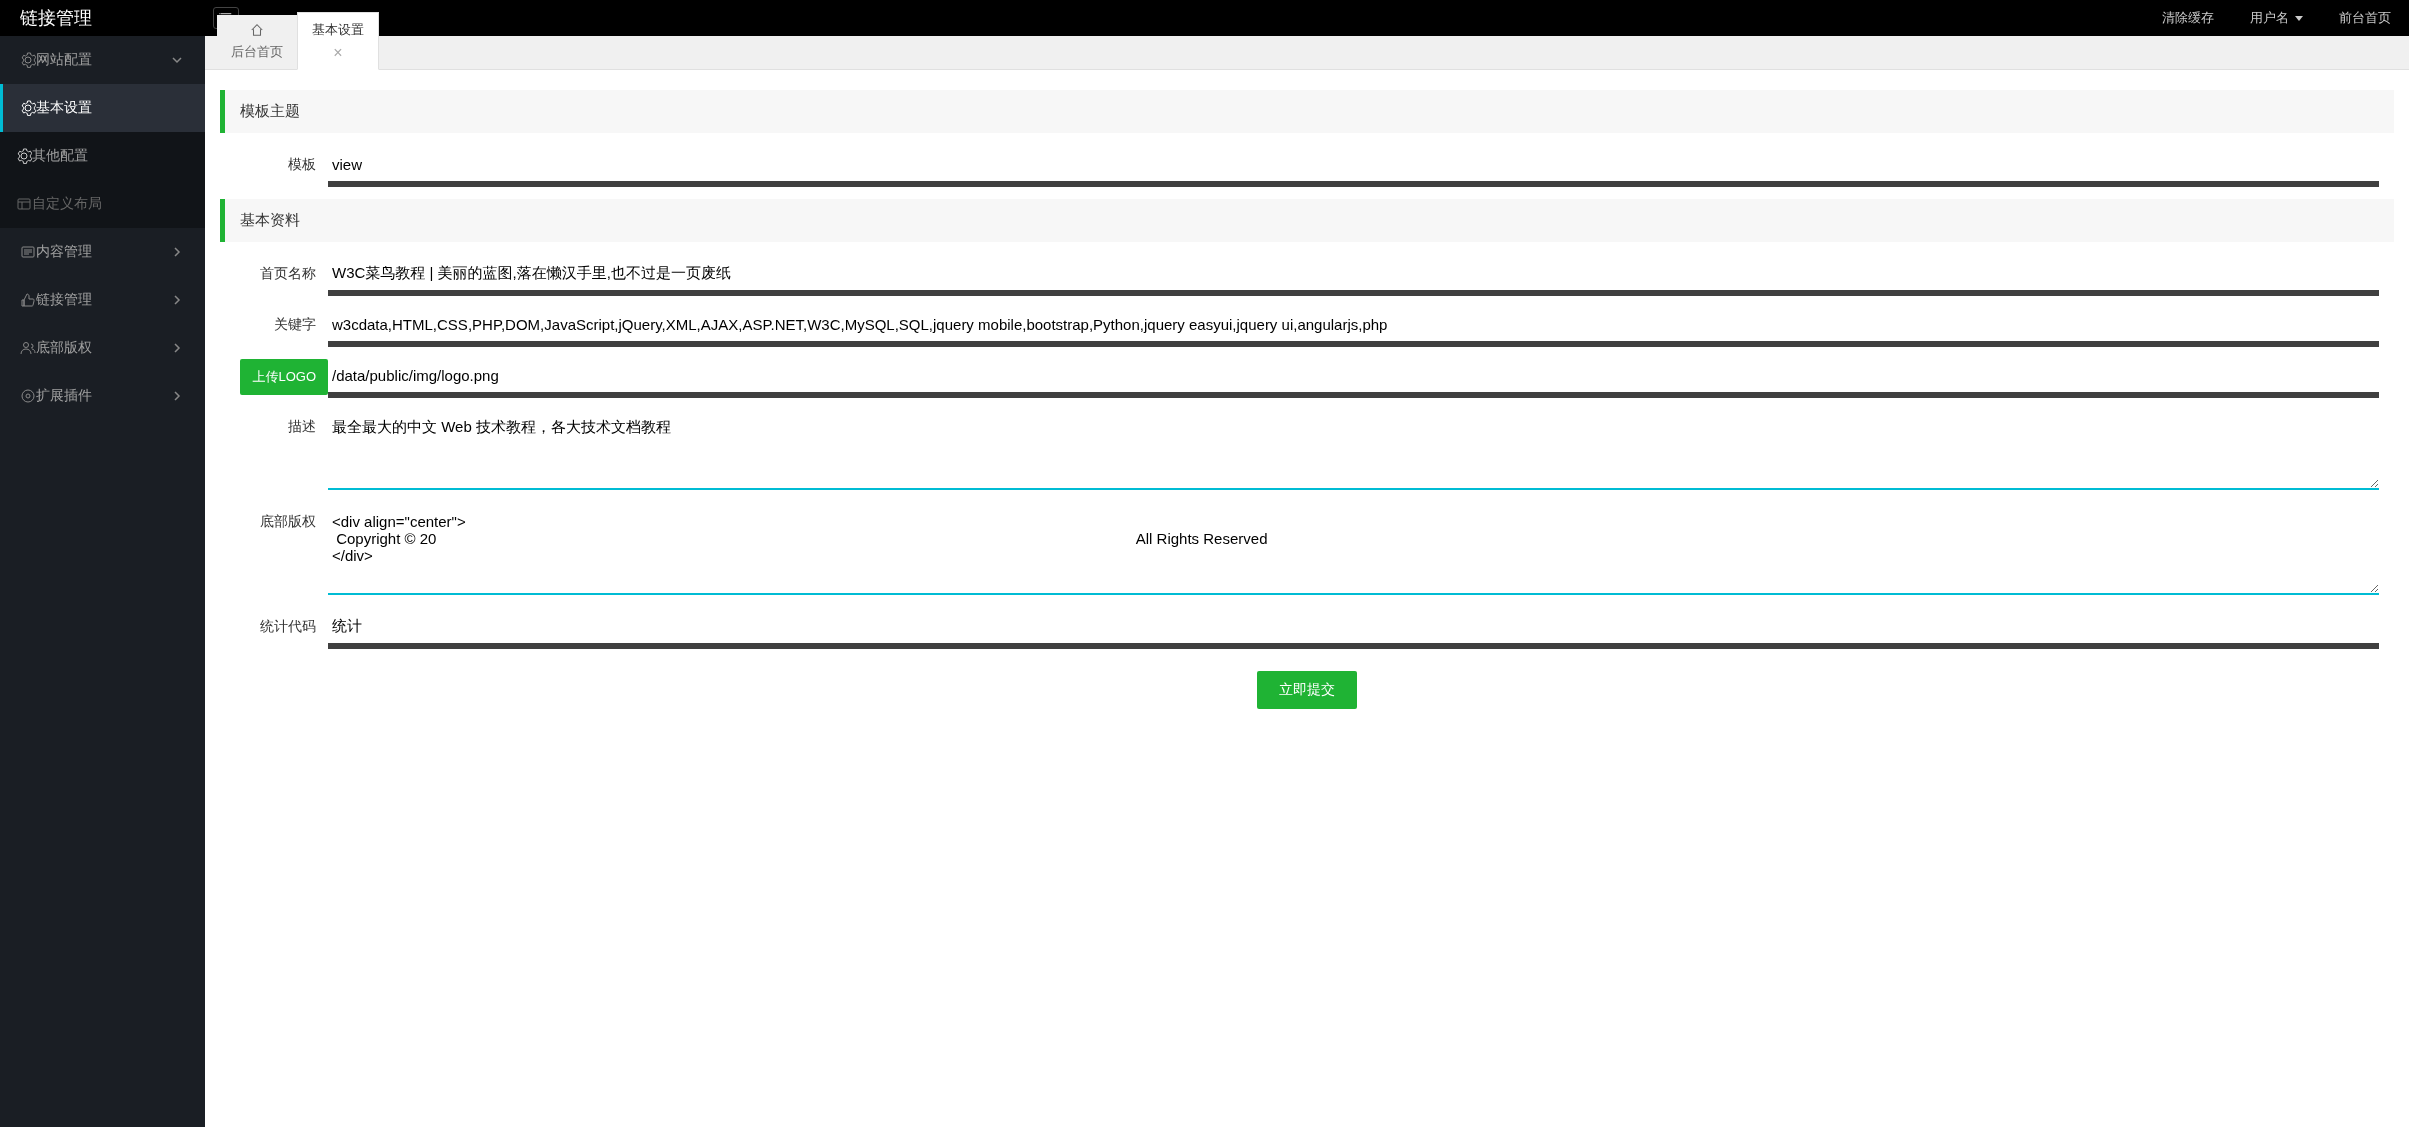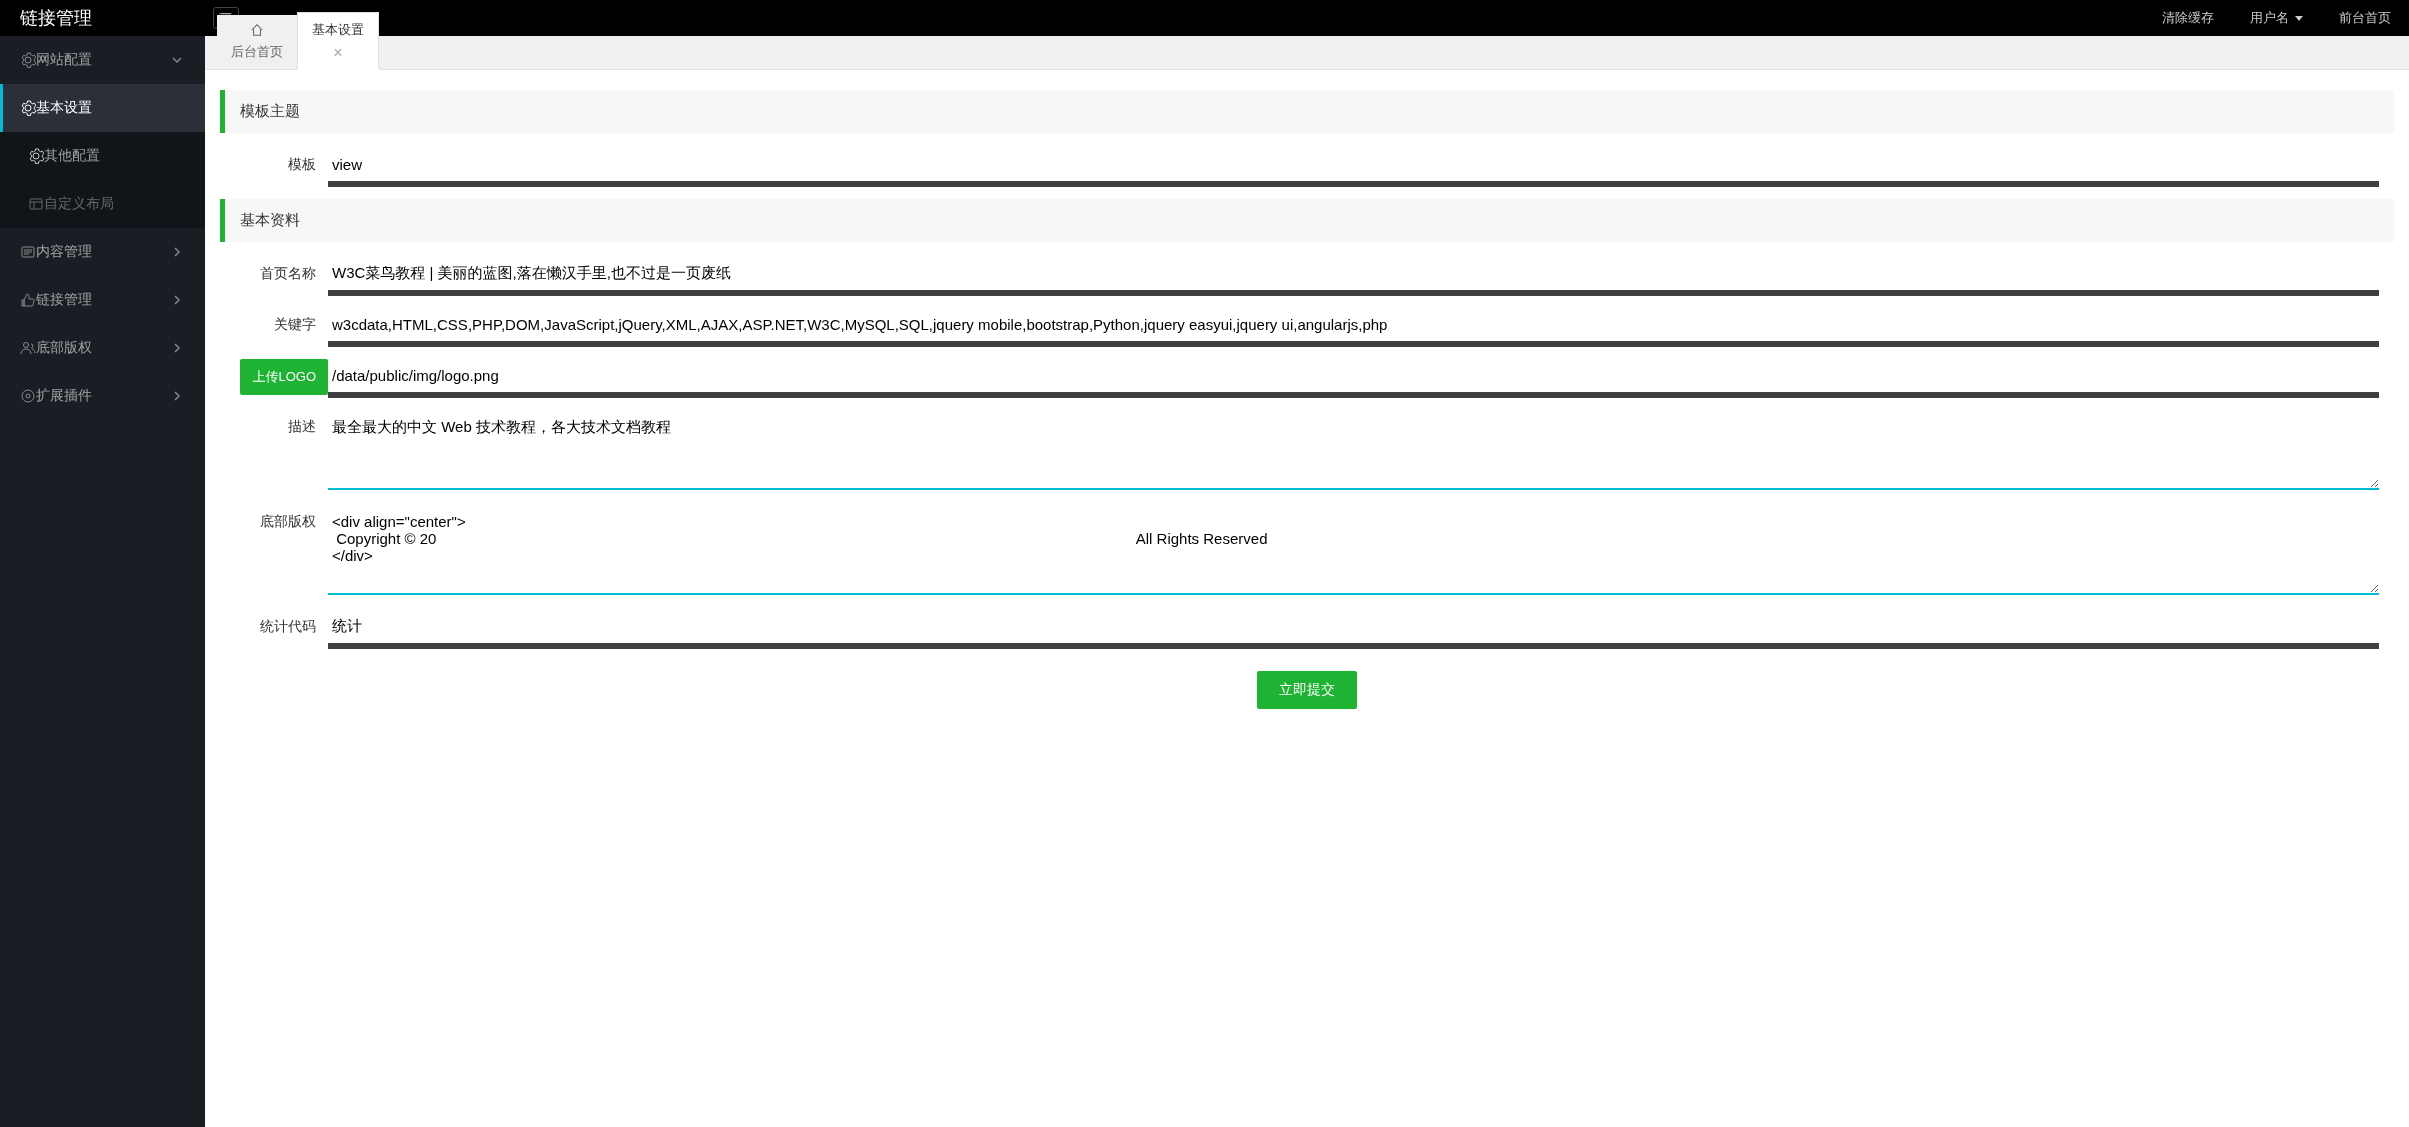--- a/index.html
+++ b/index.html
@@ -15,21 +15,21 @@
 
 .layout { display: flex; min-height: calc(100vh - 36px); }
 
 .sidebar { width: 205px; background: #1a1e24; color: #a0a0a0; }
 .sidebar .item { padding: 15px 20px; display: flex; align-items: center; cursor: pointer; font-size: 14px; color: #a0a0a0; }
 .sidebar .item.active { background: #2a2f38; color: #fff; border-left: 3px solid #00bcd4; padding-left: 17px; }
 .sidebar .item.expanded { background: transparent; }
 .sidebar .item .icon { width: 16px; height: 16px; flex-shrink: 0; }
 .sidebar .item .arrow { margin-left: auto; }
 .sidebar .submenu { background: #111418; }
-.sidebar .submenu .item { padding-left: 28px; }
+.sidebar .submenu .item { padding-left: 16px; }
 .sidebar .submenu .item.active { border-left: 3px solid #00bcd4; padding-left: 17px; }
 
 .main { flex: 1; background: #fff; display: flex; flex-direction: column; }
 .tabs { height: 34px; background: #f0f0f0; display: flex; align-items: flex-end; padding-left: 12px; border-bottom: 1px solid #e0e0e0; }
 .tab { padding: 8px 14px; background: #f0f0f0; display: flex; align-items: center; gap: 6px; cursor: pointer; font-size: 13px; color: #666; flex-direction: column; }
 .tab.active { background: #fff; color: #333; border: 1px solid #e0e0e0; border-bottom: 1px solid #fff; margin-bottom: -1px; }
 .tab .close { color: #aaa; font-size: 16px; line-height: 1; }
 .tab .home-icon { width: 14px; height: 14px; }
 
 .content { padding: 20px 15px; flex: 1; }

